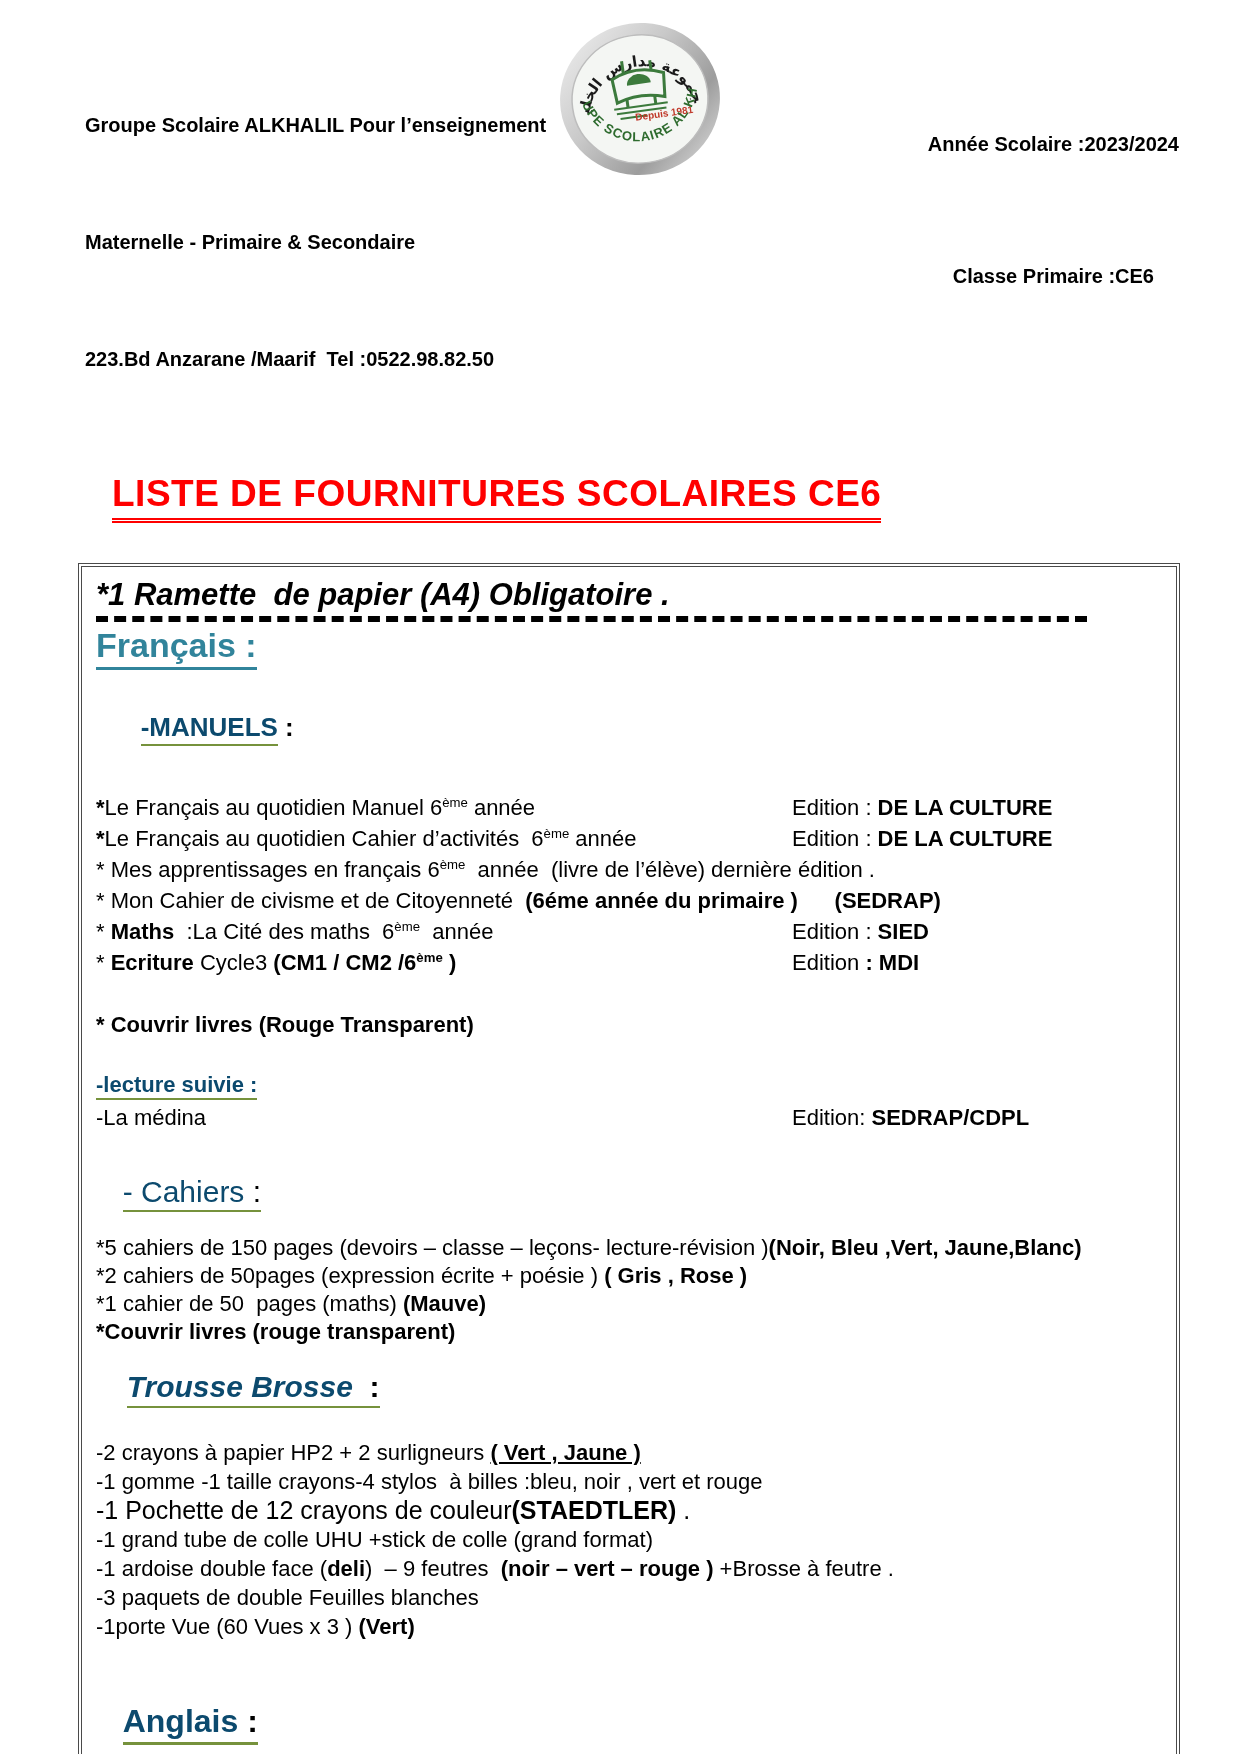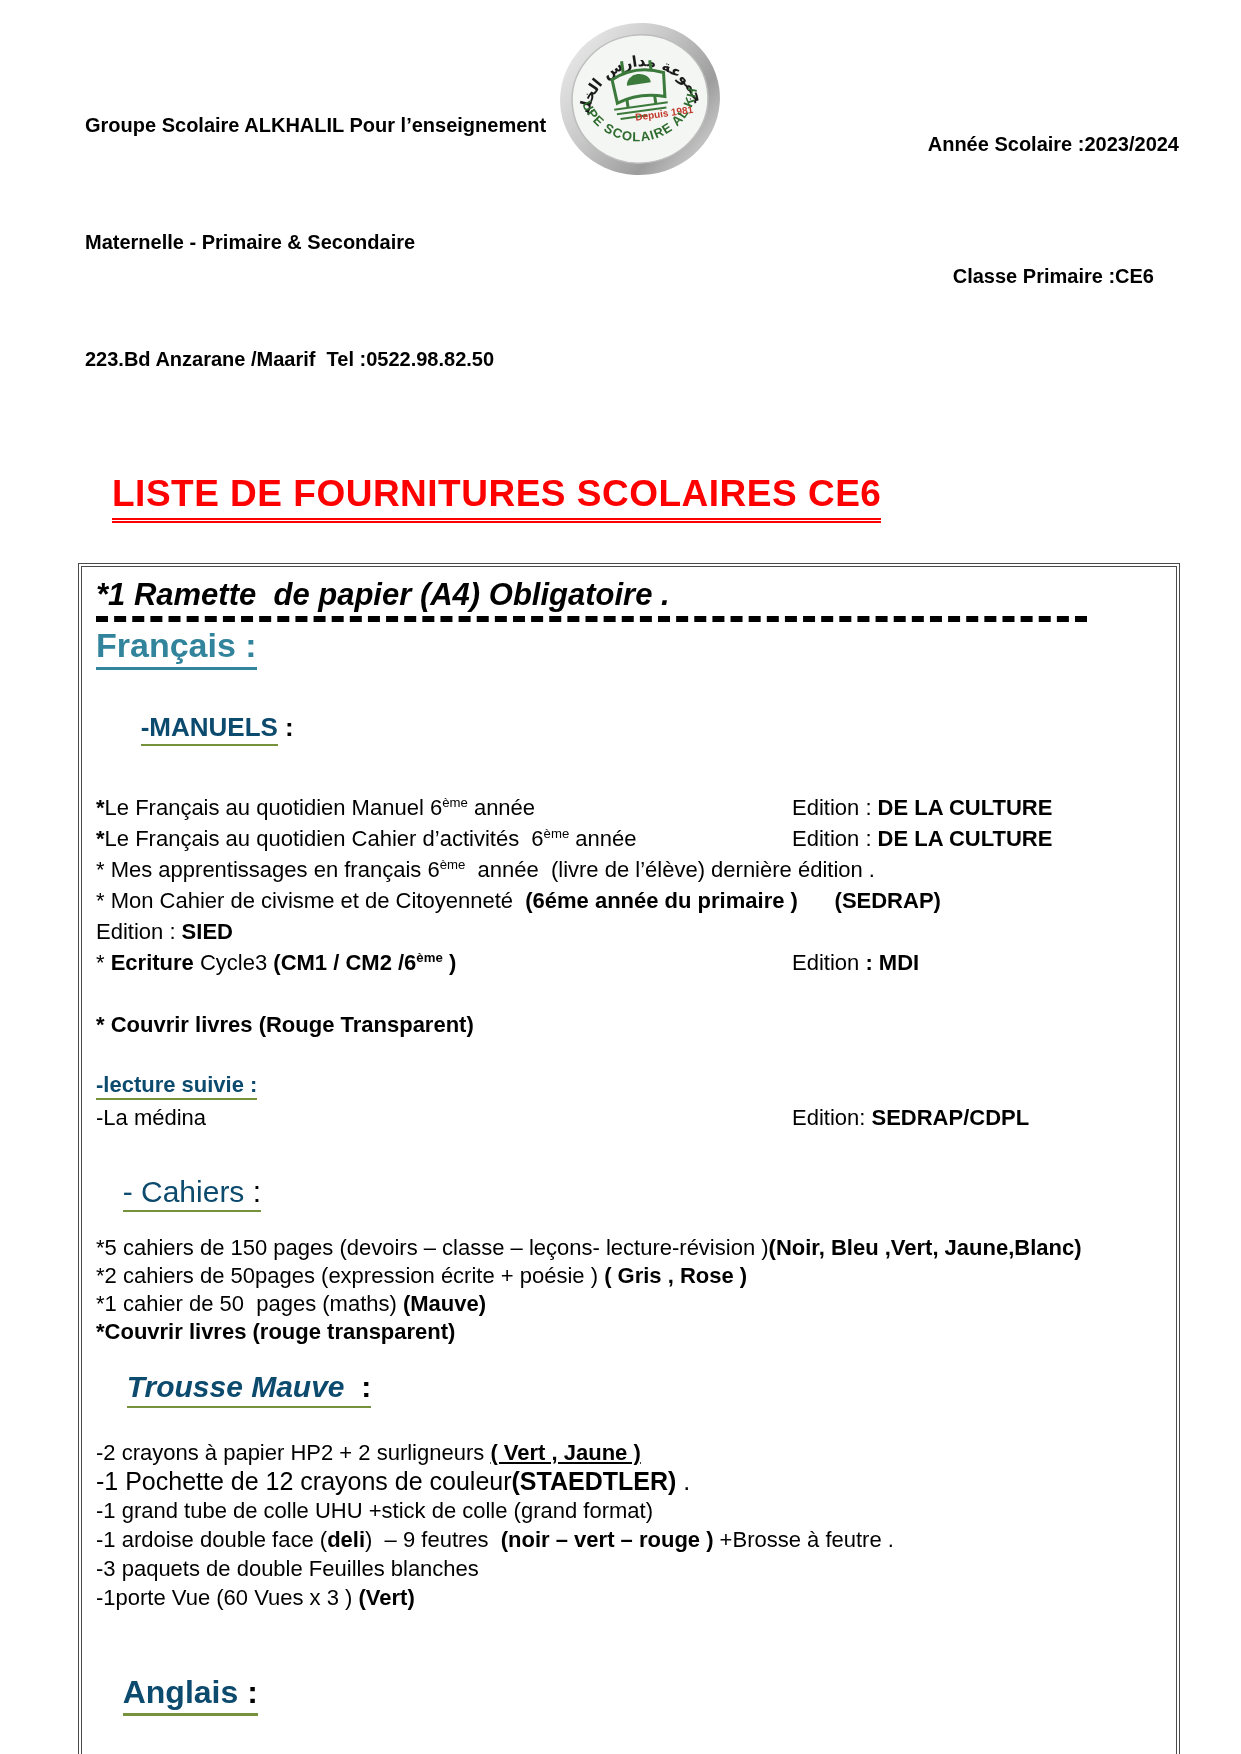--- a/index.html
+++ b/index.html
@@ -135,20 +135,21 @@
         <div class="l"><span style="font-weight: bold;">*</span><span>Le Français au quotidien Cahier d’activités  6</span><sup>ème</sup><span> année</span></div>
         <div class="r"><span>Edition : </span><span style="font-weight: bold;">DE LA CULTURE</span></div>
       </div>
       <div class="row">
         <div class="l"><span>* Mes apprentissages en français 6</span><sup>ème</sup><span>  année  (livre de l’élève) dernière édition .</span></div>
       </div>
       <div class="row">
         <div class="l"><span>* Mon Cahier de civisme et de Citoyenneté  </span><span style="font-weight: bold;">(6éme année du primaire )</span><span>      </span><span style="font-weight: bold;">(SEDRAP)</span></div>
       </div>
       <div class="row">
+        <div class="l"><span>* </span><span style="font-weight: bold;">Maths</span><span>  :La Cité des maths  6</span><sup>ème</sup><span>  année</span></div>
         <div class="r"><span>Edition : </span><span style="font-weight: bold;">SIED</span></div>
       </div>
       <div class="row">
         <div class="l"><span>* </span><span style="font-weight: bold;">Ecriture</span><span> Cycle3 </span><span style="font-weight: bold;">(CM1 / CM2 /6</span><sup style="font-weight: bold;">ème</sup><span style="font-weight: bold;"> )</span></div>
         <div class="r"><span>Edition </span><span style="font-weight: bold;">: MDI</span></div>
       </div>
     </div>
 
     <div class="couvrir">* Couvrir livres (Rouge Transparent)</div>
 
@@ -164,25 +165,26 @@
     </div>
 
     <div class="plain-lines">
       <div class="pline"><span>*5 cahiers de 150 pages (devoirs – classe – leçons- lecture-révision )</span><span style="font-weight: bold;">(Noir, Bleu ,Vert, Jaune,Blanc)</span></div>
       <div class="pline"><span>*2 cahiers de 50pages (expression écrite + poésie ) </span><span style="font-weight: bold;">( Gris , Rose )</span></div>
       <div class="pline"><span>*1 cahier de 50  pages (maths) </span><span style="font-weight: bold;">(Mauve)</span></div>
       <div class="pline"><span style="font-weight: bold;">*Couvrir livres (rouge transparent)</span></div>
     </div>
 
     <div class="h-line">
-      <span class="h-trousse h-olive">Trousse Mauve</span><span class="h-trousse h-colon" style="margin-left:0;font-style:normal;">  :</span>
+      <span class="h-trousse h-olive">Trousse Brosse</span><span class="h-trousse h-colon" style="margin-left:0;font-style:normal;">  :</span>
     </div>
 
     <div class="trousse-lines">
       <div class="tline"><span>-2 crayons à papier HP2 + 2 surligneurs </span><span style="font-weight: bold; text-decoration: underline;">( Vert , Jaune )</span></div>
+      <div class="tline"><span>-1 gomme -1 taille crayons-4 stylos  à billes :bleu, noir , vert et rouge</span></div>
       <div class="tline lg"><span>-1 Pochette de 12 crayons de couleur</span><span style="font-weight: bold;">(STAEDTLER)</span><span> .</span></div>
       <div class="tline"><span>-1 grand tube de colle UHU +stick de colle (grand format)</span></div>
       <div class="tline"><span>-1 ardoise double face (</span><span style="font-weight: bold;">deli</span><span>)  – 9 feutres  </span><span style="font-weight: bold;">(noir – vert – rouge )</span><span> +Brosse à feutre .</span></div>
       <div class="tline"><span>-3 paquets de double Feuilles blanches</span></div>
       <div class="tline"><span>-1porte Vue (60 Vues x 3 ) </span><span style="font-weight: bold;">(Vert)</span></div>
     </div>
 
     <div class="h-line">
       <span class="h-anglais h-olive">Anglais</span><span class="h-anglais h-colon"> :</span>
     </div>

